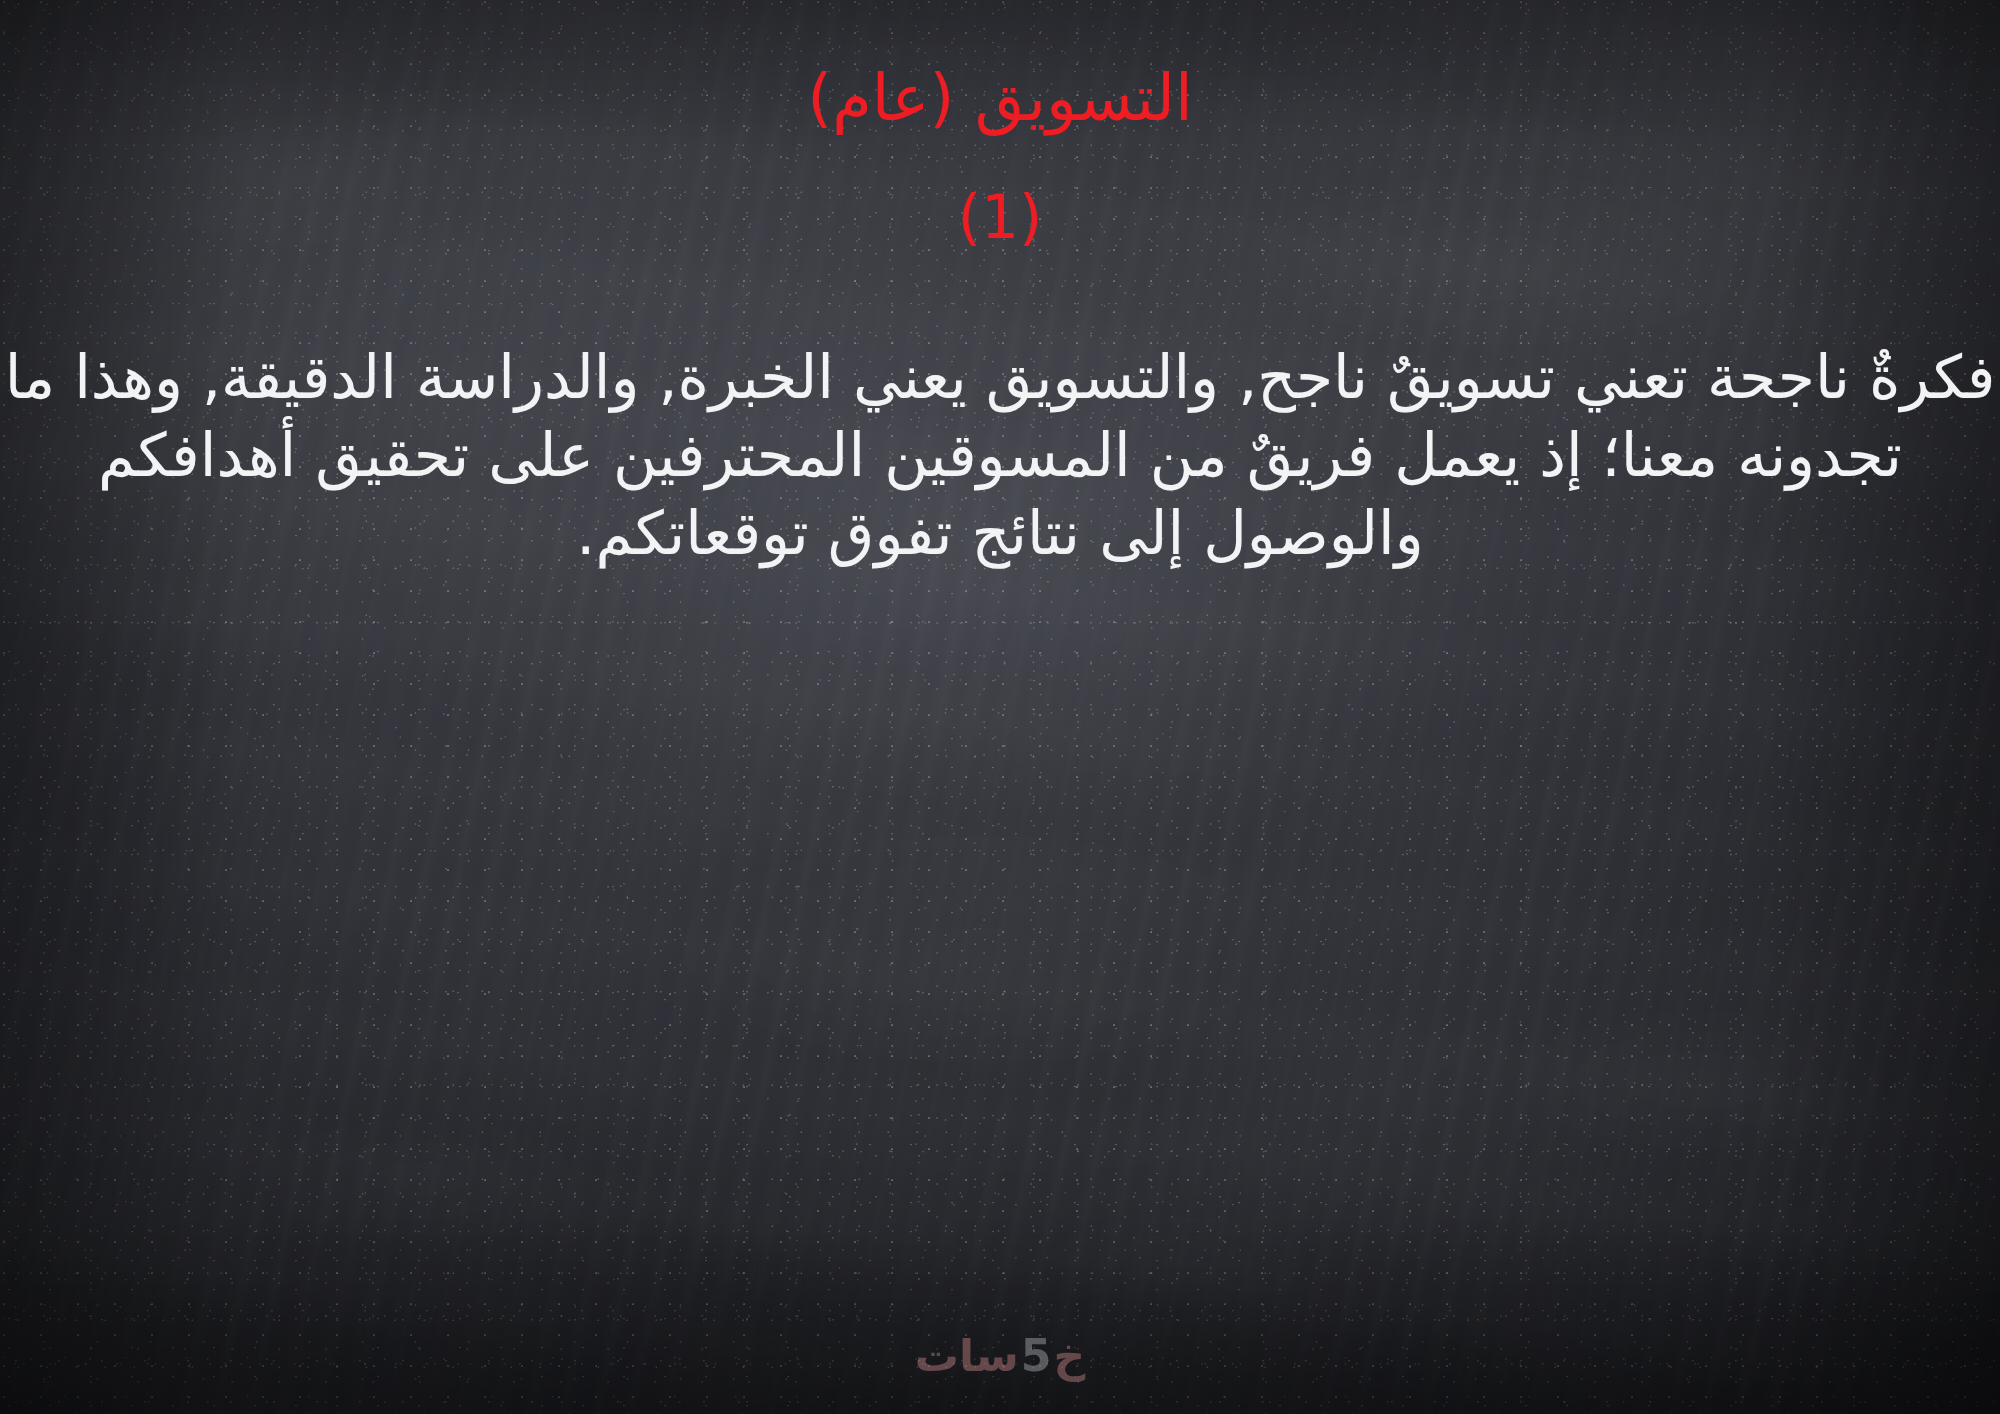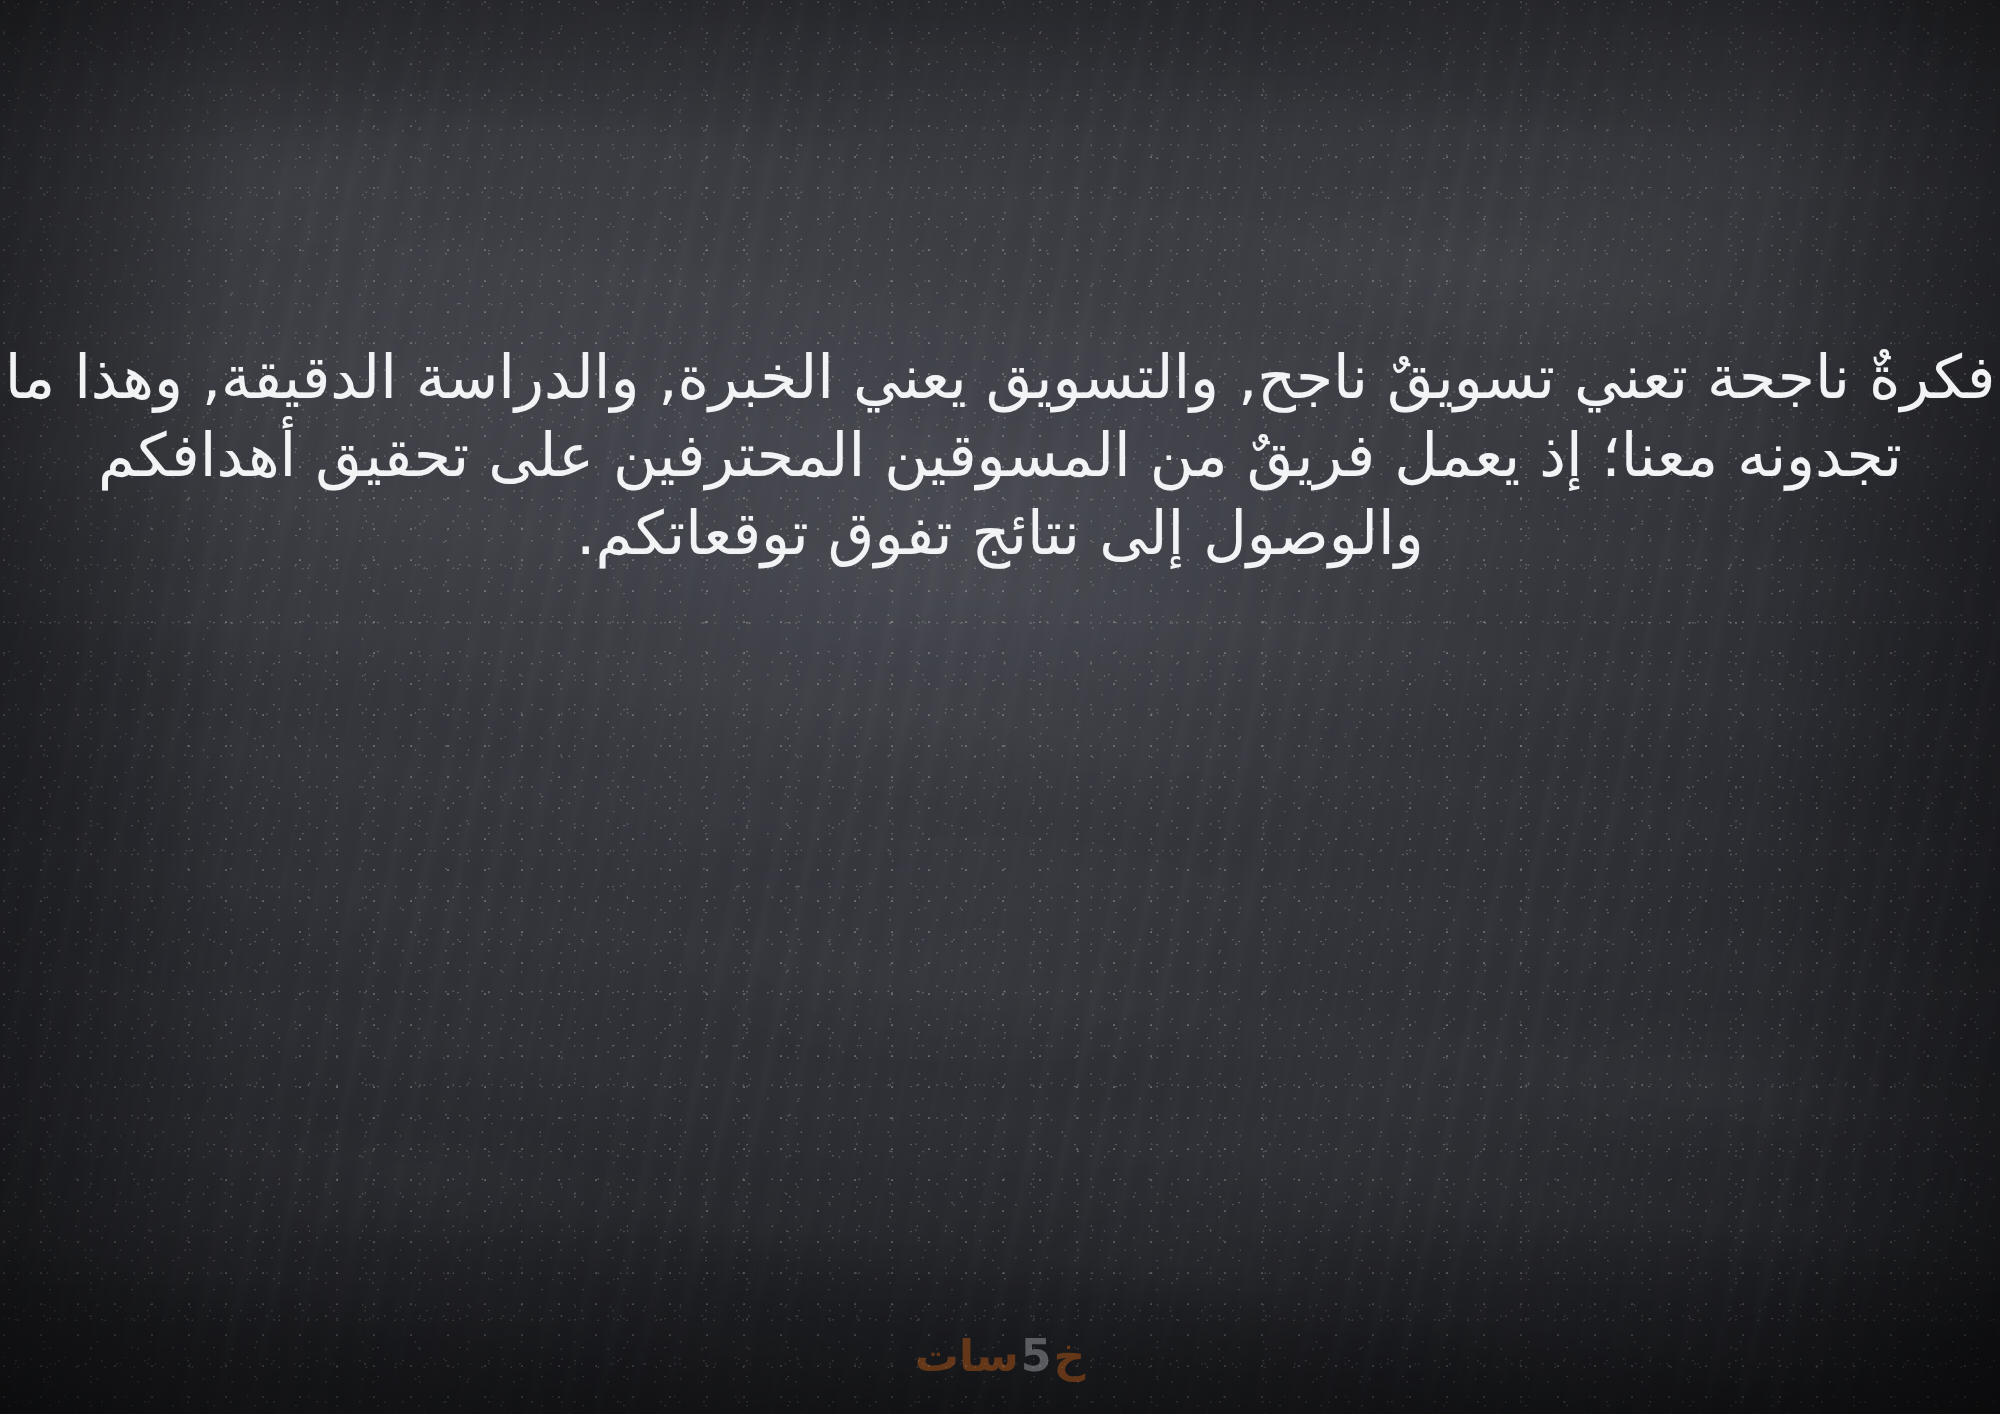--- a/index.html
+++ b/index.html
@@ -164,21 +164,21 @@
     display: flex;
     align-items: center;
     justify-content: center;
     gap: 0px;
     direction: rtl;
     opacity: 0.34;
     z-index: 6;
   }
 
   .wm-text {
-    color: #f97316;
+    color: #fca5a5;
     font-size: 44px;
     font-weight: 700;
     letter-spacing: 0px;
     line-height: 1;
   }
 
   .wm-five {
     color: #d8dade;
     font-size: 44px;
     font-weight: 700;
@@ -192,20 +192,24 @@
 <div id="slide">
 
   <div class="board-base"></div>
   <div class="board-smear"></div>
   <div class="board-clouds"></div>
   <div class="board-grain"></div>
   <div class="board-vignette"></div>
 
   <div class="content">
 
+    <div class="title-block">
+      <h1 class="slide-title">التسويق  (عام)</h1>
+      <div class="slide-number">(1)</div>
+    </div>
 
     <div class="body-block">
       <p class="body-text">فكرةٌ ناجحة تعني تسويقٌ ناجح, والتسويق يعني الخبرة, والدراسة الدقيقة, وهذا ما تجدونه معنا؛ إذ يعمل فريقٌ من المسوقين المحترفين على تحقيق أهدافكم والوصول إلى نتائج تفوق توقعاتكم.</p>
     </div>
 
   </div>
 
   <div class="watermark">
     <span class="wm-text">خ</span>
     <span class="wm-five">5</span>

